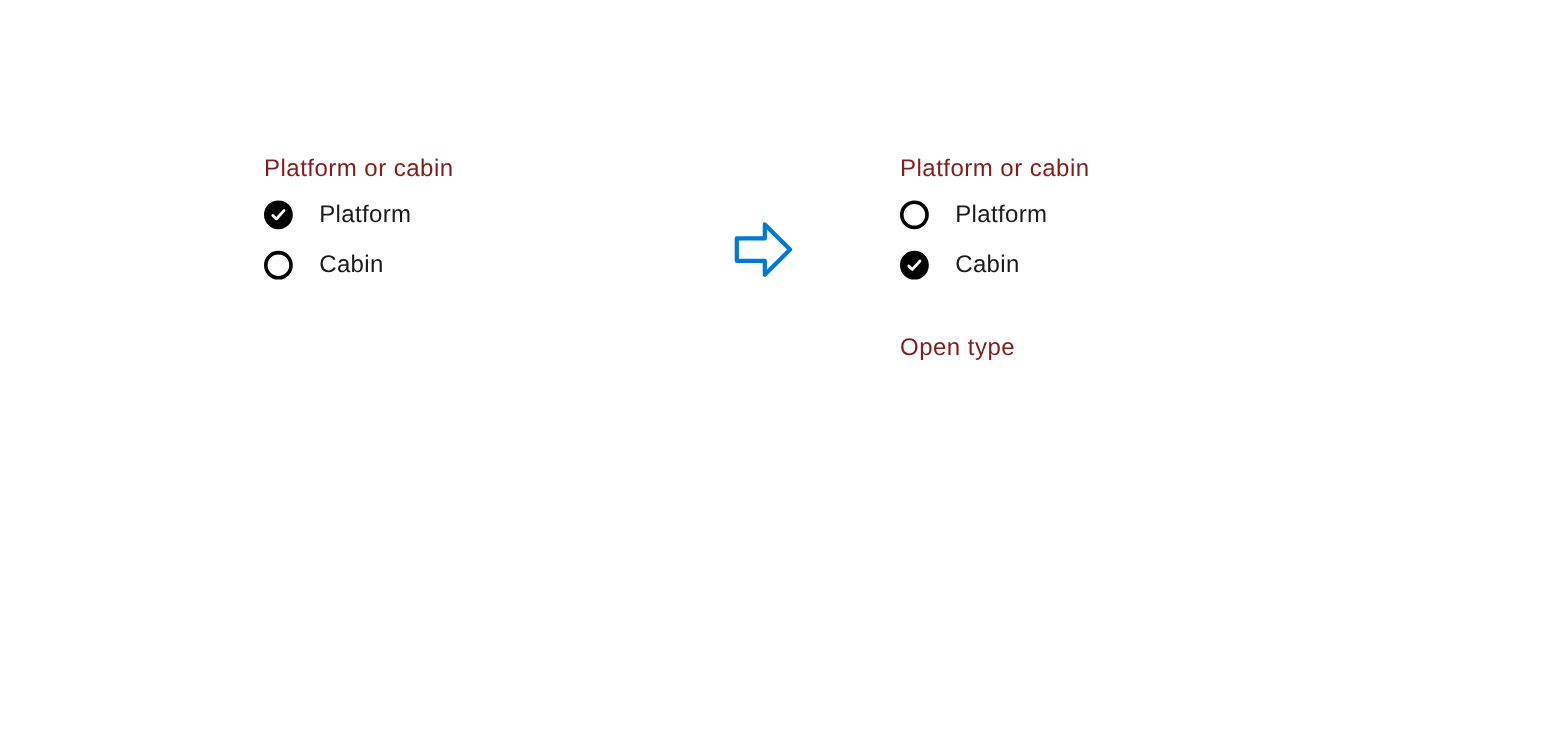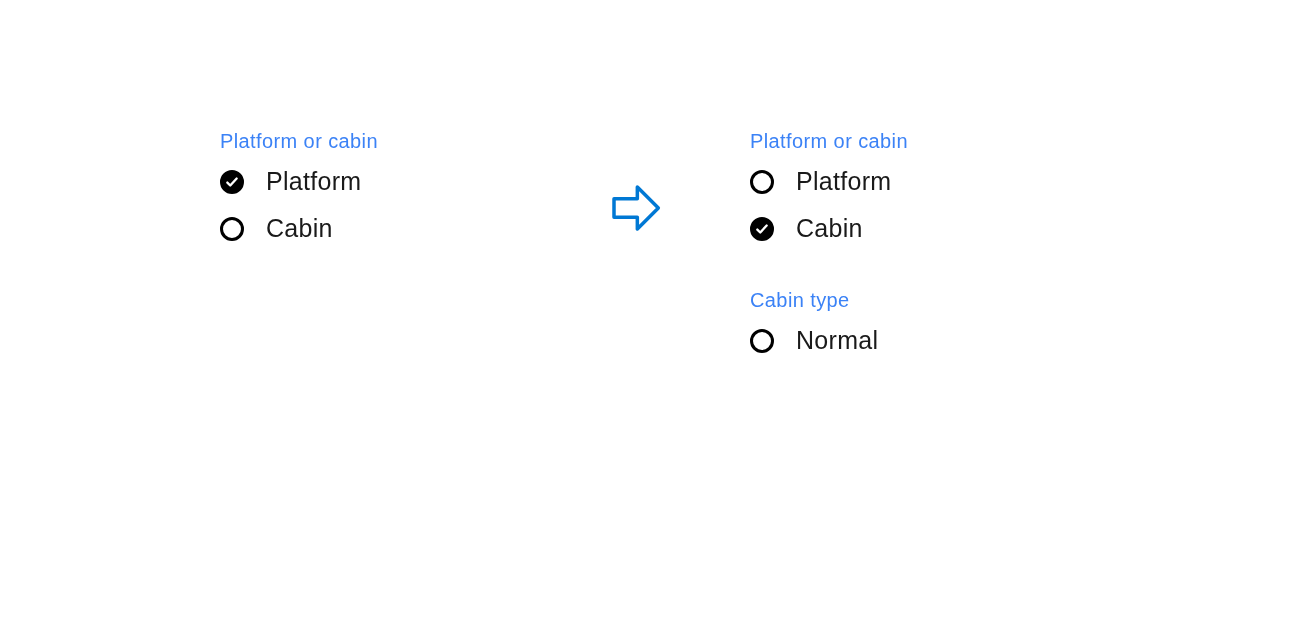--- a/index.html
+++ b/index.html
@@ -33,21 +33,21 @@
       width: 340px;
     }
     .arrow-box {
       width: 230px;
       display: flex;
       align-items: flex-start;
       justify-content: center;
       padding-top: 50px;
     }
     .section-title {
-      color: #3b82f6;
+      color: #7f1d1d;
       font-size: 20px;
       font-weight: 400;
       letter-spacing: 0.4px;
       margin-bottom: 14px;
     }
     .radio-row {
       display: flex;
       flex-direction: row;
       align-items: center;
       margin-bottom: 18px;
@@ -69,21 +69,21 @@
       background: #000000;
       border-color: #000000;
     }
     .radio-circle.selected svg {
       display: block;
     }
     .radio-circle svg {
       display: none;
     }
     .radio-label {
-      font-size: 25px;
+      font-size: 20px;
       color: #1a1a1a;
       letter-spacing: 0.3px;
     }
     .group-gap {
       height: 28px;
     }
   </style>
 </head>
 <body>
 
@@ -131,25 +131,19 @@
       <span class="radio-circle selected">
         <svg width="14" height="14" viewBox="0 0 24 24" fill="none" stroke="#ffffff" stroke-width="4" stroke-linecap="round" stroke-linejoin="round">
             <polyline points="4 13 9 18 20 6"></polyline>
           </svg>
       </span>
       <span class="radio-label">Cabin</span>
     </div>
 
     <div class="group-gap"></div>
 
-    <div class="section-title">Cabin type</div>
+    <div class="section-title">Open type</div>
 
-    <div class="radio-row">
-      <span class="radio-circle">
-        
-      </span>
-      <span class="radio-label">Normal</span>
-    </div>
 
 
   </div>
 
 </div>
 
 </body></html>

